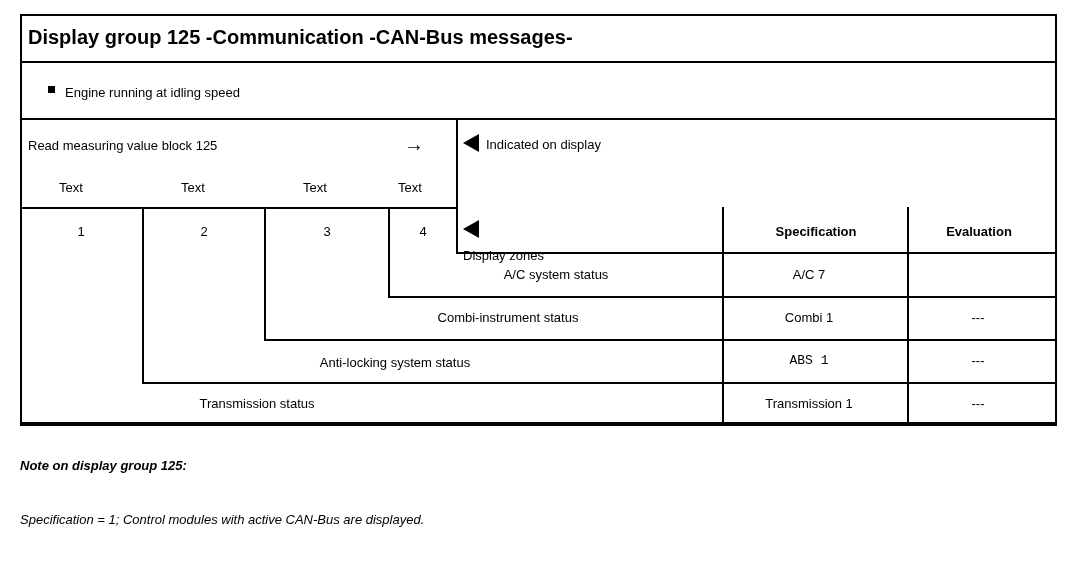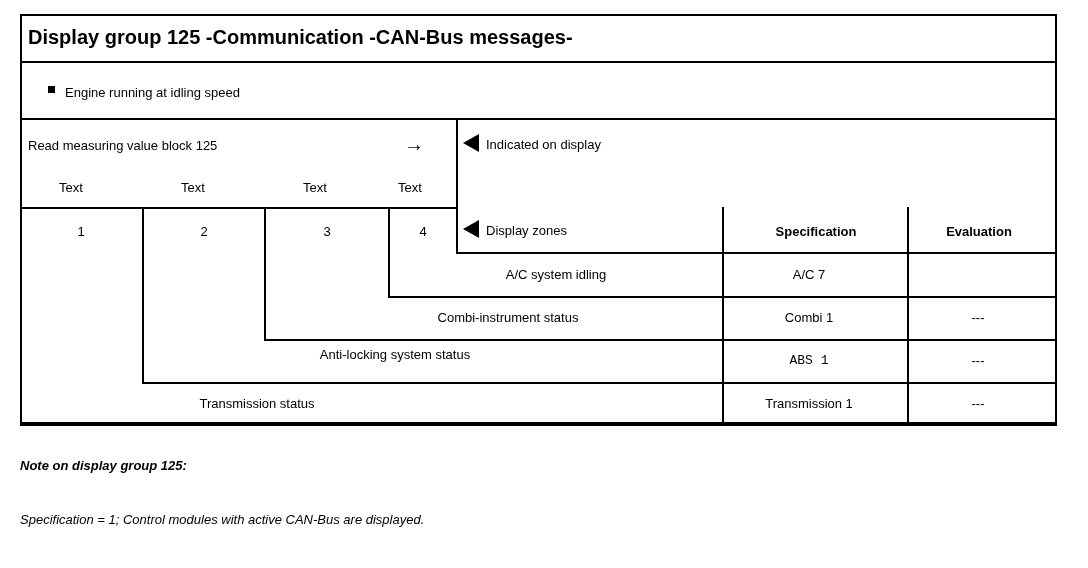--- a/index.html
+++ b/index.html
@@ -68,37 +68,37 @@
   <div class="t cx" style="left:71px;  top:177px;">Text</div>
   <div class="t cx" style="left:193px; top:177px;">Text</div>
   <div class="t cx" style="left:315px; top:177px;">Text</div>
   <div class="t cx" style="left:410px; top:177px;">Text</div>
 
   <div class="t cx" style="left:81px;  top:221px;">1</div>
   <div class="t cx" style="left:204px; top:221px;">2</div>
   <div class="t cx" style="left:327px; top:221px;">3</div>
   <div class="t cx" style="left:423px; top:221px;">4</div>
 
-  <div class="grp" style="left:463px; top:220px;">
+  <div class="grp" style="left:463px; top:220px;flex-direction:column;">
     <span class="tri"></span>
     <span class="t" style="position:static;">Display zones</span>
   </div>
 
   <div class="t b cx" style="left:816px; top:221px;">Specification</div>
   <div class="t b cx" style="left:979px; top:221px;">Evaluation</div>
 
-  <div class="t cx" style="left:556px; top:264px;">A/C system idling</div>
+  <div class="t cx" style="left:556px; top:264px;">A/C system status</div>
   <div class="t cx" style="left:809px; top:264px;">A/C 7</div>
   <div class="t cx" style="left:978px; top:264px;"></div>
 
   <div class="t cx" style="left:508px; top:307px;">Combi-instrument status</div>
   <div class="t cx" style="left:809px; top:307px;">Combi 1</div>
   <div class="t cx" style="left:978px; top:307px;">---</div>
 
-  <div class="t cx" style="left:395px; top:344px;">Anti-locking system status</div>
+  <div class="t cx" style="left:395px; top:352px;">Anti-locking system status</div>
   <div class="t cx" style="left:809px; top:350px;font-family:Liberation Mono, monospace;">ABS 1</div>
   <div class="t cx" style="left:978px; top:350px;">---</div>
 
   <div class="t cx" style="left:257px; top:393px;">Transmission status</div>
   <div class="t cx" style="left:809px; top:393px;">Transmission 1</div>
   <div class="t cx" style="left:978px; top:393px;">---</div>
 
   <div class="t note-h" style="left:20px; top:455px;">Note on display group 125:</div>
   <div class="t note-b" style="left:20px; top:509px;">Specification = 1; Control modules with active CAN-Bus are displayed.</div>
 

